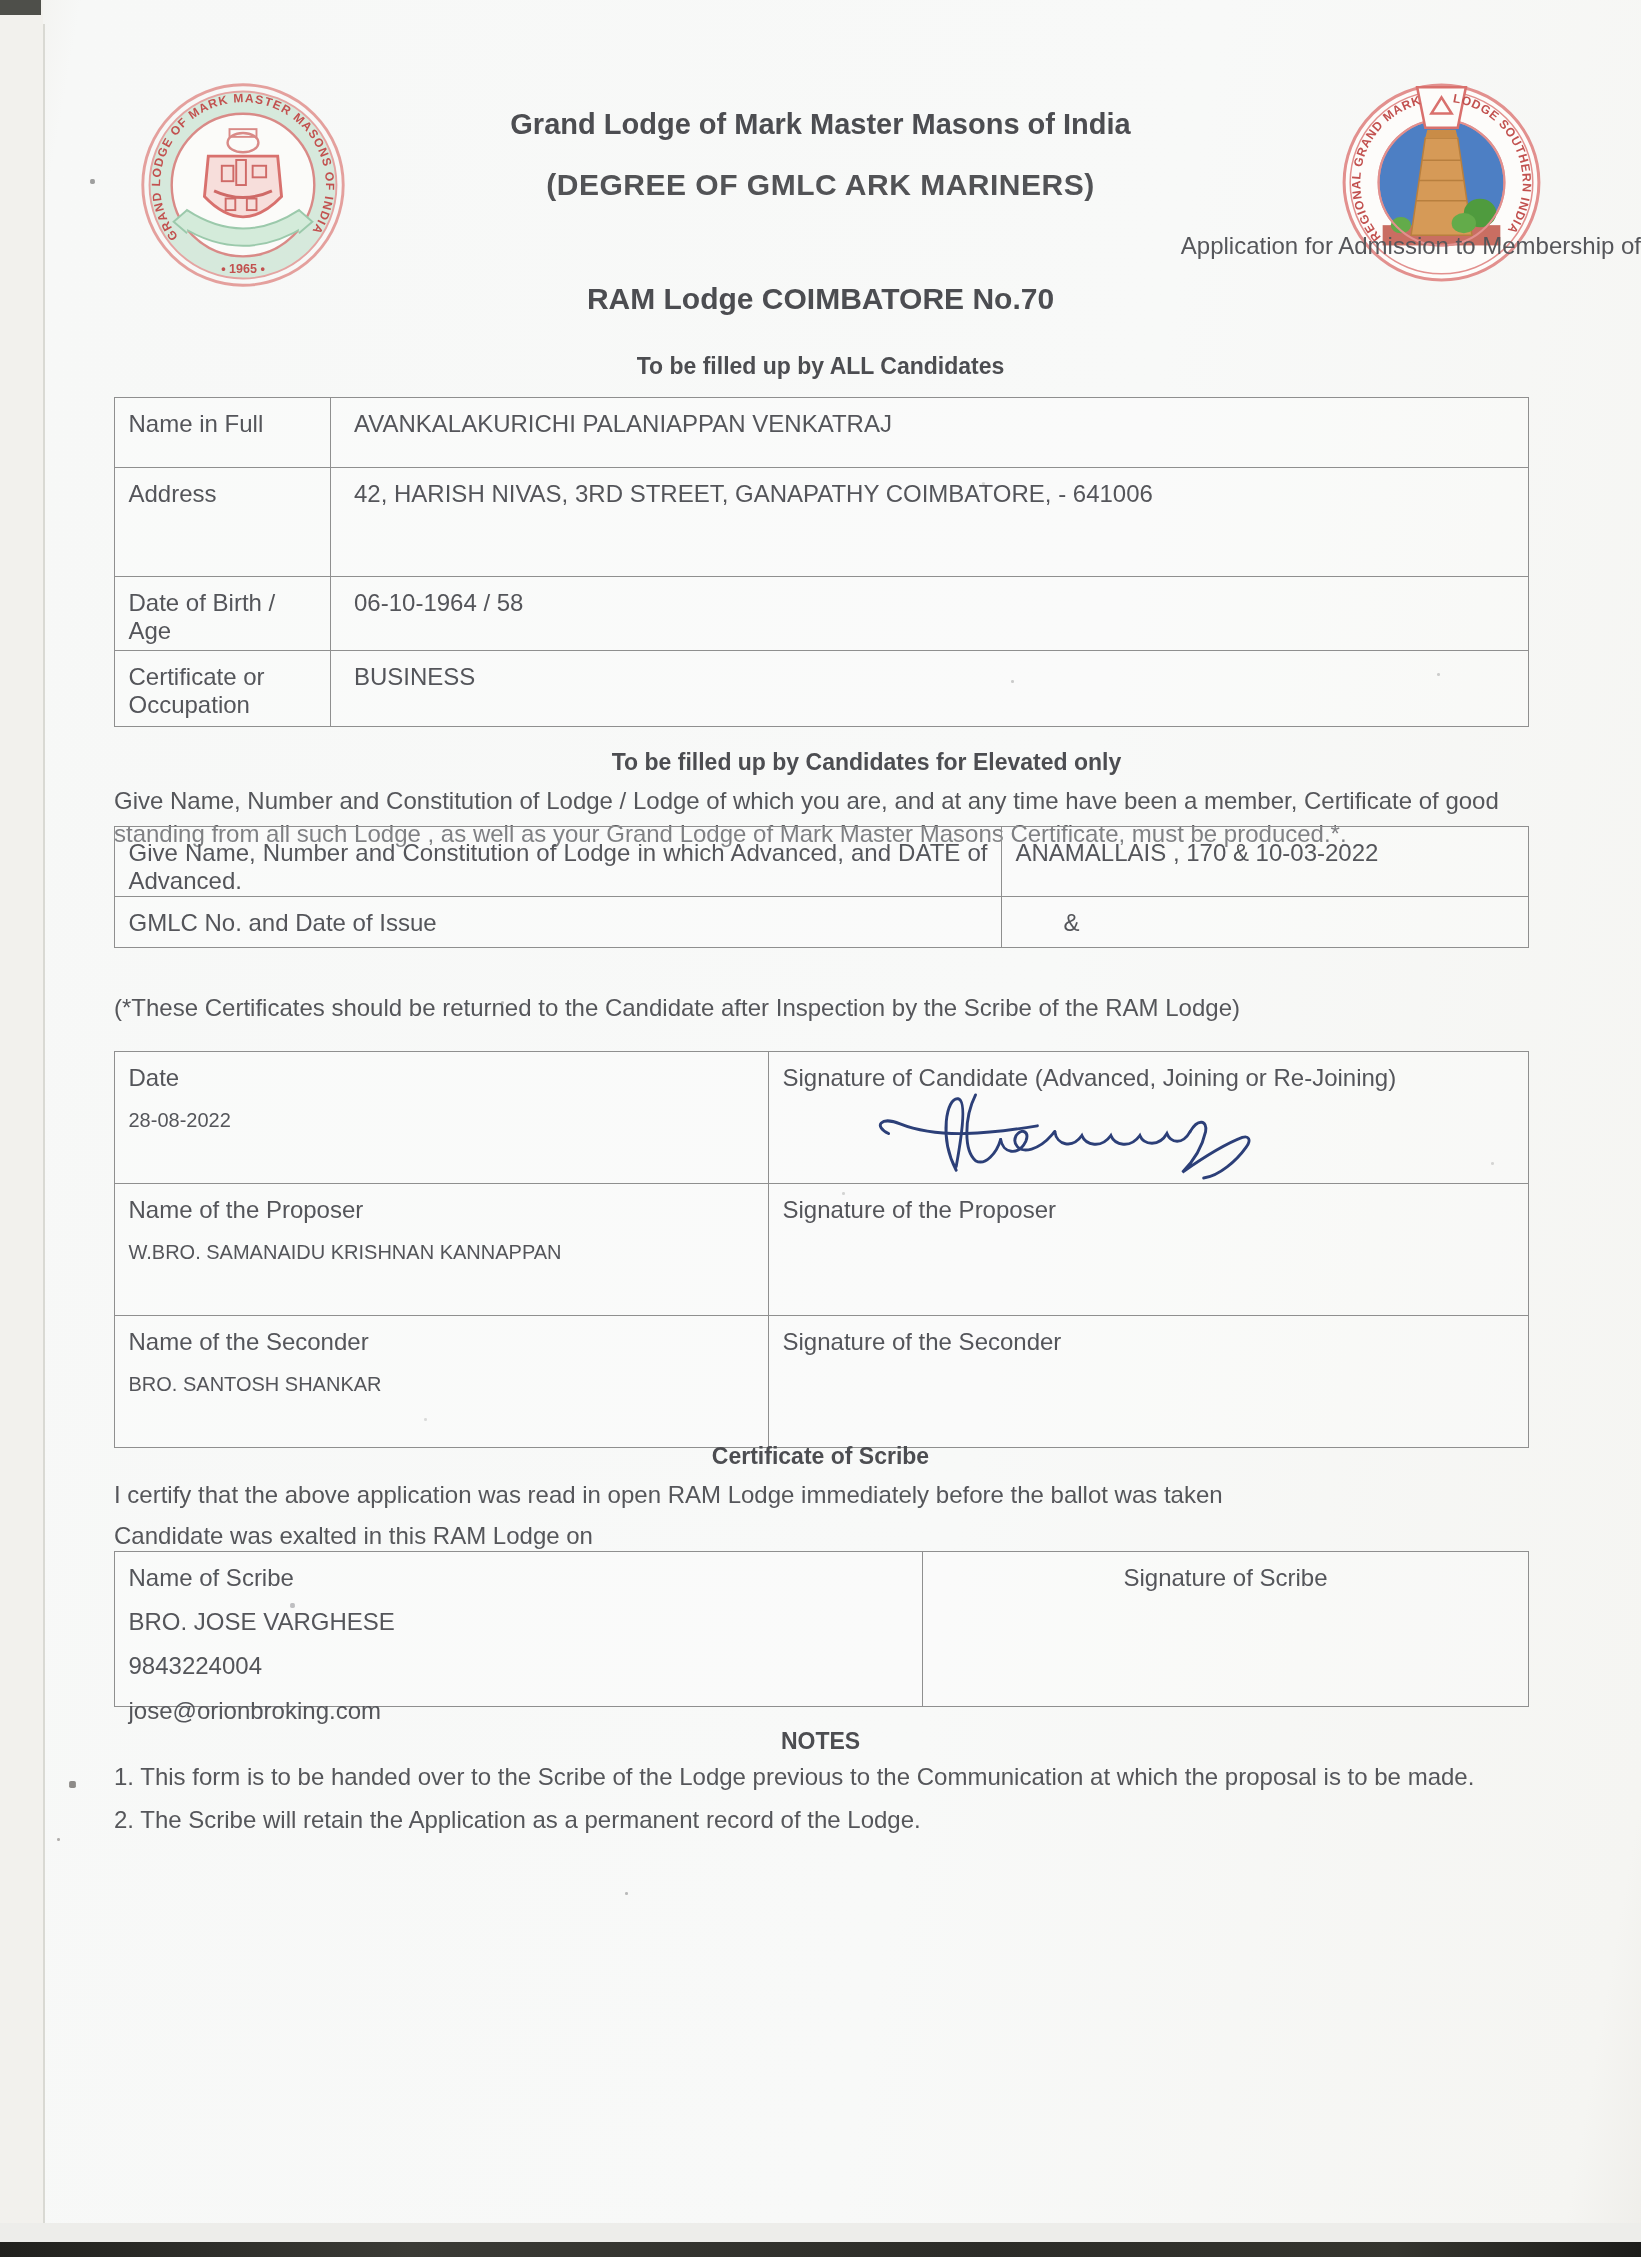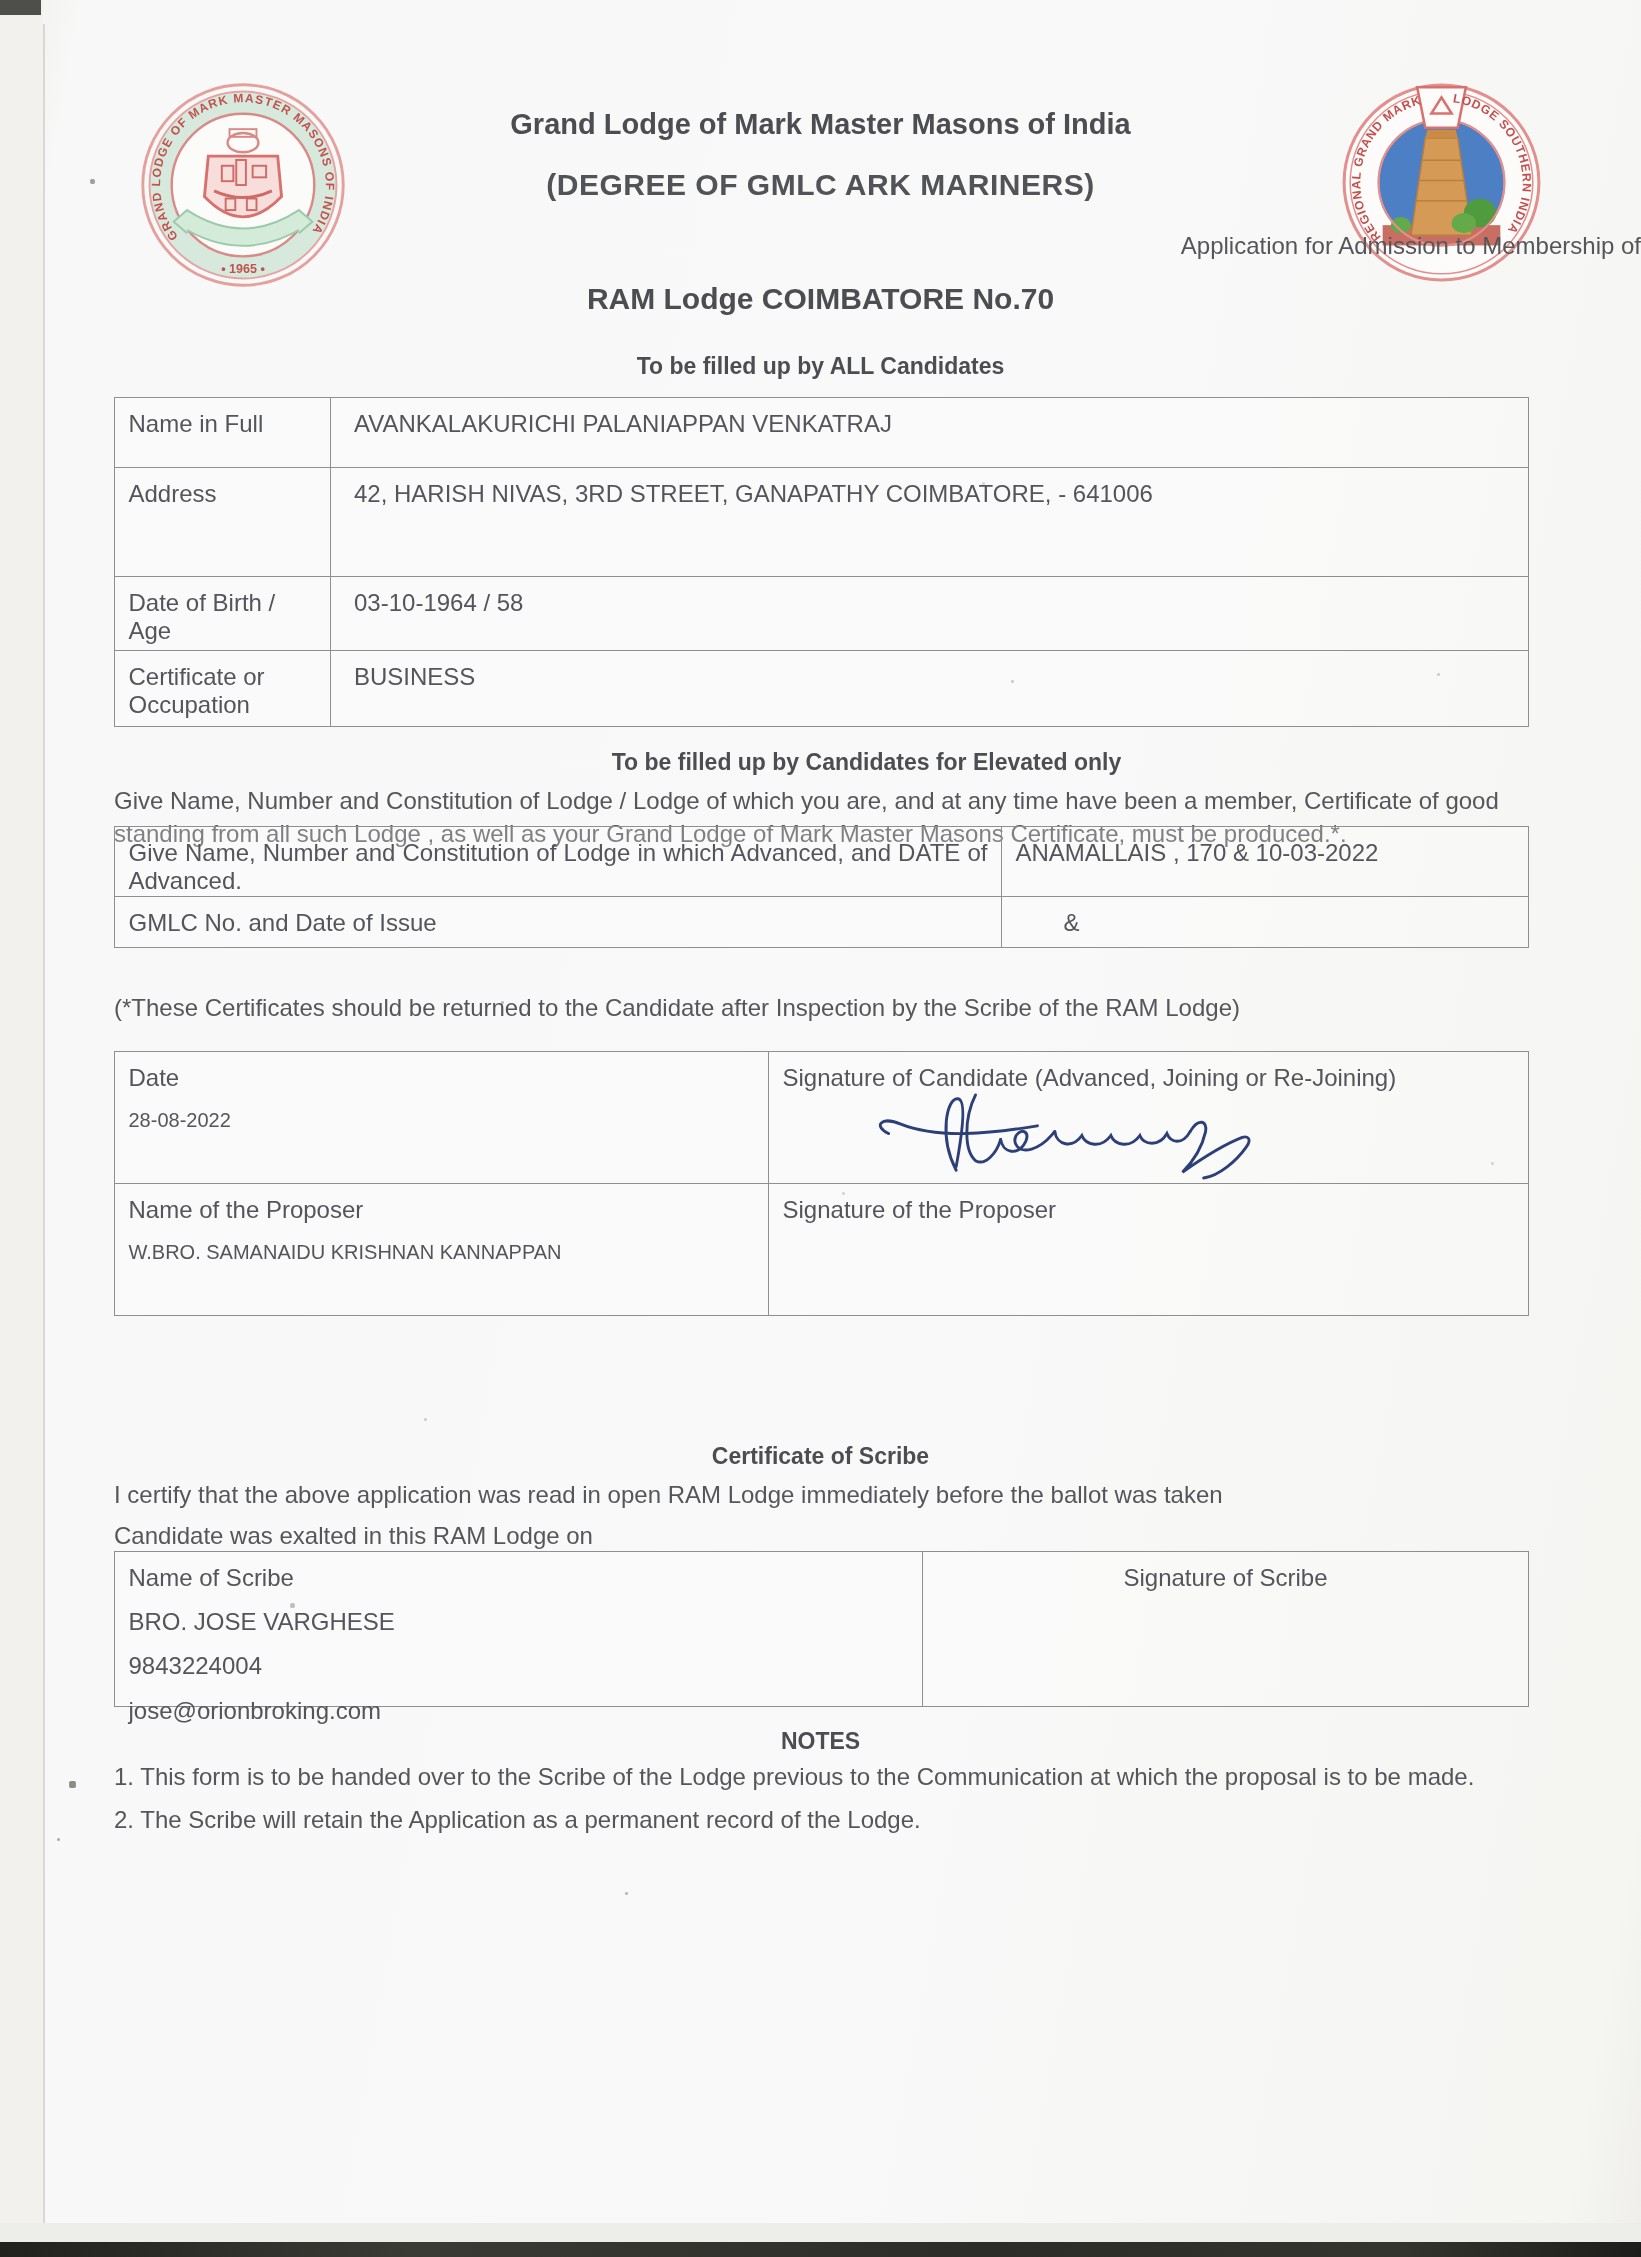--- a/index.html
+++ b/index.html
@@ -165,21 +165,21 @@
     <div class="trow r-h1">
       <div class="tcell lab-col">Name in Full</div>
       <div class="tcell val-col">AVANKALAKURICHI PALANIAPPAN VENKATRAJ</div>
     </div>
     <div class="trow r-h2">
       <div class="tcell lab-col">Address</div>
       <div class="tcell val-col">42, HARISH NIVAS, 3RD STREET, GANAPATHY COIMBATORE, - 641006</div>
     </div>
     <div class="trow r-h3">
       <div class="tcell lab-col">Date of Birth / Age</div>
-      <div class="tcell val-col">03-10-1964 / 58</div>
+      <div class="tcell val-col">06-10-1964 / 58</div>
     </div>
     <div class="trow r-h4">
       <div class="tcell lab-col">Certificate or Occupation</div>
       <div class="tcell val-col">BUSINESS</div>
     </div>
   </div>
 
   <div class="sec-head eh">To be filled up by Candidates for Elevated only</div>
   <div class="content para">Give Name, Number and Constitution of Lodge / Lodge of which you are, and at any time have been a member, Certificate of good standing from all such Lodge , as well as your Grand Lodge of Mark Master Masons Certificate, must be produced.*.</div>
 
@@ -217,20 +217,29 @@
     </div>
     <div class="trow sr">
       <div class="tcell lab-col">
         <div class="cell-label">Name of the Proposer</div>
         <div class="cell-value">W.BRO. SAMANAIDU KRISHNAN KANNAPPAN</div>
       </div>
       <div class="tcell val-col" style="padding-left:13.5px;">
         <div class="cell-label">Signature of the Proposer</div>
       </div>
     </div>
+    <div class="trow sr">
+      <div class="tcell lab-col">
+        <div class="cell-label">Name of the Seconder</div>
+        <div class="cell-value">BRO. SANTOSH SHANKAR</div>
+      </div>
+      <div class="tcell val-col" style="padding-left:13.5px;">
+        <div class="cell-label">Signature of the Seconder</div>
+      </div>
+    </div>
   </div>
 
   <div class="sec-head cs">Certificate of Scribe</div>
   <div class="content cert-line1">I certify that the above application was read in open RAM Lodge immediately before the ballot was taken</div>
   <div class="content cert-line2">Candidate was exalted in this RAM Lodge on</div>
 
   <div class="content tbl sc-tbl" style="position:absolute;">
     <div class="trow scr">
       <div class="tcell lab-col">
         <div class="scribe-line">Name of Scribe</div>

